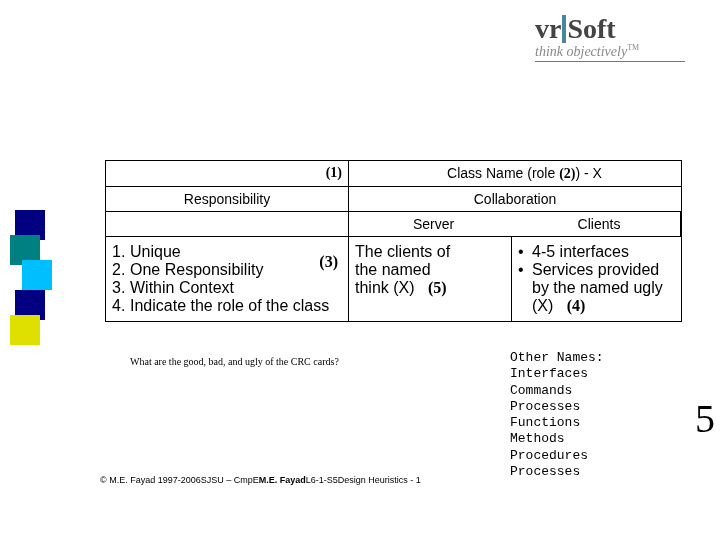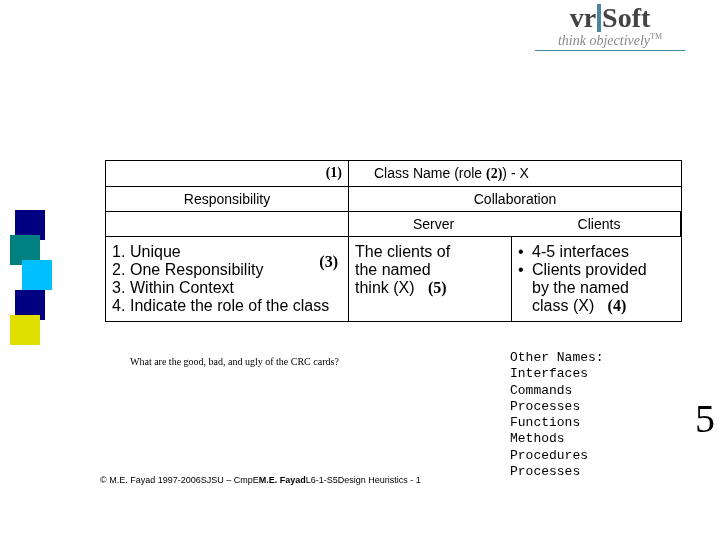--- a/index.html
+++ b/index.html
@@ -4,32 +4,32 @@
 <style>
   html,body{margin:0;padding:0;width:720px;height:540px;background:#fff;font-family:Arial,Helvetica,sans-serif;color:#000;position:relative;overflow:hidden}
   
   .sq{position:absolute;width:30px;height:30px}
   .sq1{left:15px;top:210px;background:#000080}
   .sq2{left:10px;top:235px;background:#008080}
   .sq3{left:22px;top:260px;background:#00bfff}
   .sq4{left:15px;top:290px;background:#000080}
   .sq5{left:10px;top:315px;background:#e0e000}
   
-  .logo{position:absolute;top:4px;right:35px;text-align:center}
+  .logo{position:absolute;top:15px;right:35px;text-align:left}
   .logo-main{font-family:"Times New Roman",serif;font-weight:bold;font-size:28px;color:#444;line-height:1}
   .logo-main .bar{display:inline-block;width:4px;height:28px;background:#4a86a0;vertical-align:-5px;margin:0 1px}
   .logo-tag{font-family:"Times New Roman",serif;font-style:italic;font-size:14px;color:#888}
   .logo-tag .tm{font-size:8px;font-style:normal;vertical-align:super}
   .logo-line{height:1px;background:#4a86a0;margin-top:1px;width:150px;margin-left:auto}
   
   .crc{position:absolute;left:105px;top:160px;width:575px;border:1px solid #000;font-size:14px}
   .row{display:flex}
   .cell{padding:4px 6px}
   .hdr1-left{width:230px;border-right:1px solid #000;text-align:right;font-family:"Times New Roman",serif}
-  .hdr1-right{flex:1;text-align:left;padding-left:25px}
+  .hdr1-right{flex:1;text-align:center;padding-left:25px}
   .hdr2-left{width:230px;border-right:1px solid #000;border-top:1px solid #000;text-align:center}
   .hdr2-right{flex:1;border-top:1px solid #000;text-align:center}
   .subhdr{display:flex;border-top:1px solid #000}
   .resp-col{width:230px;border-right:1px solid #000}
   .clients-col{width:150px;text-align:center;border-right:1px solid #000}
   .server-col{flex:1;text-align:center}
   .body-row{display:flex;border-top:1px solid #000;font-size:16px}
   .body-resp{width:230px;border-right:1px solid #000;padding:6px}
   .body-clients{width:150px;border-right:1px solid #000;padding:6px}
   .body-server{flex:1;padding:6px}
@@ -94,21 +94,21 @@
     <div class="body-clients">
       <div>The clients of</div>
       <div>the named</div>
       <div>
         <span>think (X)</span>
         &nbsp;&nbsp;<span class="sup">(5)</span>
       </div>
     </div>
     <div class="body-server">
       <div><span class="bullet">•</span><span class="txt">4-5 interfaces</span></div>
-      <div><span class="bullet">•</span><span class="txt"><span>Clients provided by the named class (X)</span>&nbsp;&nbsp;&nbsp;<span class="sup">(4)</span></span></div>
+      <div><span class="bullet">•</span><span class="txt"><span>Services provided by the named ugly (X)</span>&nbsp;&nbsp;&nbsp;<span class="sup">(4)</span></span></div>
     </div>
   </div>
 </div>
 
 <div class="question">What are the good, bad, and ugly of the CRC cards?</div>
 
 <div class="other">
   <div>Other Names:</div>
   <div>Interfaces</div>
   <div>Commands</div>

